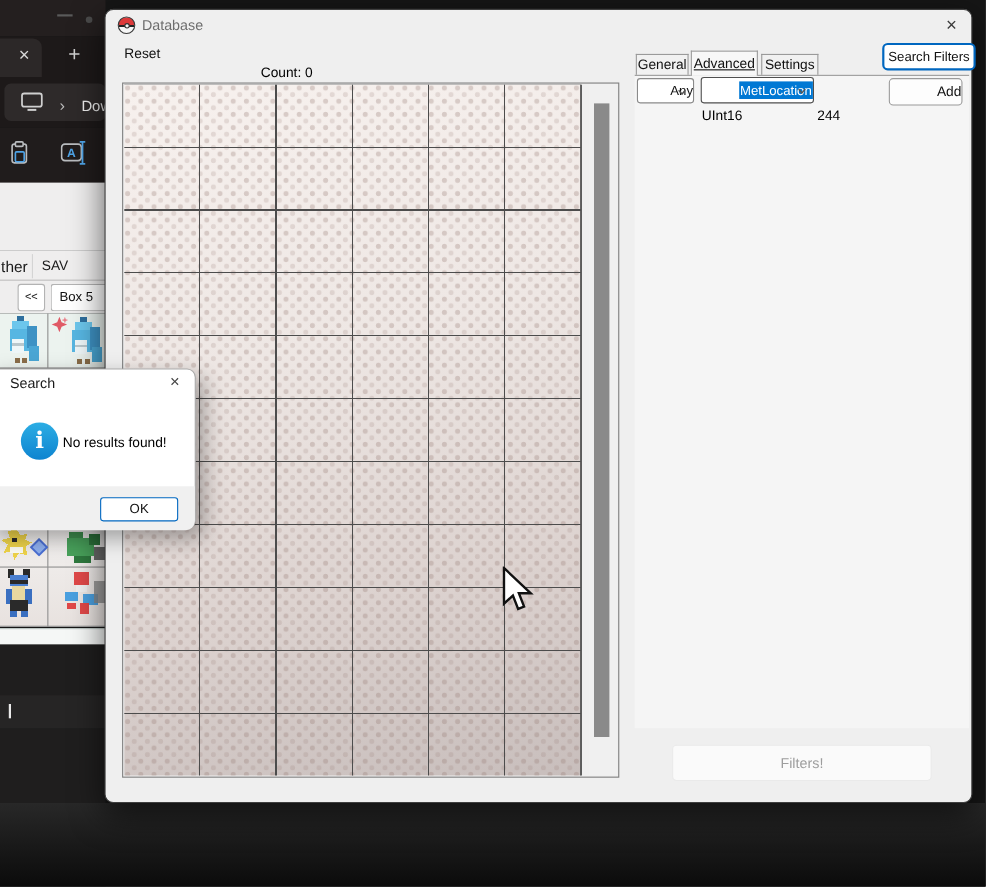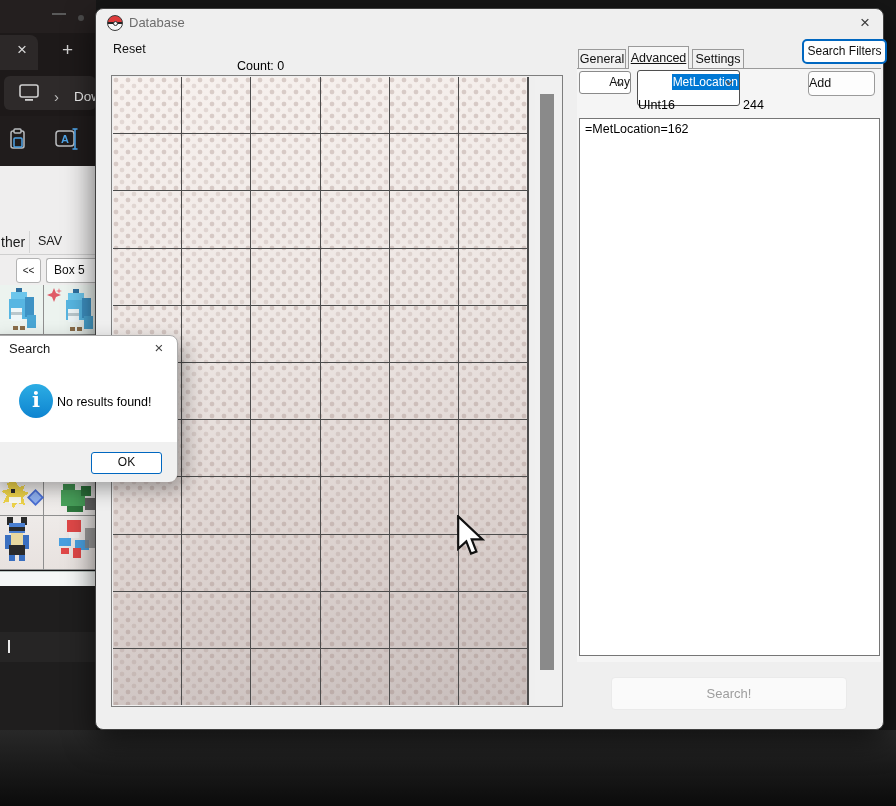--- a/index.html
+++ b/index.html
@@ -69,23 +69,23 @@
   
   .tabpage{position:absolute;left:481px;top:59px;width:304px;height:594px;background:#f5f5f5;border-top:1px solid #9a9a9a;}
   .tabbtn{position:absolute;font-size:12.5px;color:#111;text-align:center;background:#f1f1f1;border:1px solid #9a9a9a;border-bottom:none;}
   .tab-general{left:482px;top:40px;width:48px;height:20px;line-height:19px;}
   .tab-advanced{left:532px;top:37px;width:61px;height:23px;line-height:22px;background:#f7f7f7;z-index:3;text-decoration:underline;}
   .tab-settings{left:596px;top:40px;width:52px;height:20px;line-height:19px;}
   .btn-reset{position:absolute;left:706px;top:30px;width:85px;height:25px;background:#fff;border:2px solid #0067c0;border-radius:5px;font-size:12px;color:#111;text-align:center;line-height:21px;z-index:4;}
   .combo{position:absolute;background:#fff;border:1px solid #8a8a8a;border-radius:3px;font-size:12px;color:#111;text-align:right;}
   .combo .chev{position:absolute;right:6px;top:4px;width:8px;height:8px;}
   .combo-any{left:483px;top:62px;width:52px;height:23px;line-height:21px;padding-left:7px;}
-  .combo-met{left:541px;top:61px;width:103px;height:36px;line-height:22px;padding-left:3px;border-color:#4f4f4f;}
+  .combo-met{left:541px;top:61px;width:103px;height:24px;line-height:22px;padding-left:3px;border-color:#4f4f4f;}
   .combo-met .hl{background:#0078d4;color:#fff;padding:1px 1px;}
-  .btn-add{position:absolute;left:712px;top:62px;width:67px;height:25px;background:#fdfdfd;border:1px solid #9a9a9a;border-radius:4px;font-size:12.5px;color:#111;text-align:left;line-height:23px;}
+  .btn-add{position:absolute;left:712px;top:62px;width:67px;height:25px;background:#fdfdfd;border:1px solid #9a9a9a;border-radius:4px;font-size:12.5px;color:#111;text-align:right;line-height:23px;}
   .lbl-type{position:absolute;left:542px;top:89px;font-size:12.5px;color:#000;}
   .lbl-val{position:absolute;left:647px;top:89px;font-size:12.5px;color:#000;}
   .querybox{position:absolute;left:483px;top:109px;width:301px;height:538px;background:#fff;border:1px solid #767676;font-size:12.5px;color:#000;padding:3px 5px;white-space:pre;}
   .btn-search{position:absolute;left:515px;top:668px;width:236px;height:33px;background:#fafafa;border:1px solid #eaeaea;border-radius:4px;font-size:13px;color:#9d9d9d;text-align:center;line-height:31px;}
 
   
   .alert{left:-12px;top:335px;width:190px;height:146px;background:#fff;border:1px solid #ababab;border-radius:8px;box-shadow:6px 8px 20px rgba(0,0,0,.35);z-index:30;}
   .al-title{position:absolute;left:20px;top:5px;font-size:13px;color:#1a1a1a;}
   .al-close{position:absolute;right:9px;top:3px;width:18px;height:18px;color:#444;font-size:15px;text-align:center;line-height:18px;}
   .al-info{position:absolute;left:30px;top:48px;width:34px;height:34px;border-radius:50%;background:linear-gradient(#2cade4,#0e84d0);}
@@ -277,23 +277,22 @@
       <span class="hl">MetLocation</span>
       <svg class="chev" viewBox="0 0 8 8" style="top:8px">
           <path d="M1 2 L4 5.5 L7 2" fill="none" stroke="#555" stroke-width="1.3"></path>
         </svg>
     </div>
     <div class="btn-add">Add</div>
 
     <span class="lbl-type">UInt16</span>
     <span class="lbl-val">244</span>
 
-    <div class="querybox">=MetLocation=162</div>
-
-    <div class="btn-search">Search!</div>
+
+    <div class="btn-search">Filters!</div>
   </div>
 
   <div class="abs alert">
     <span class="al-title">Search</span>
     <span class="al-close">×</span>
     <div class="al-info">
         <span>i</span>
       </div>
     <span class="al-msg">No results found!</span>
     <div class="al-footer">

